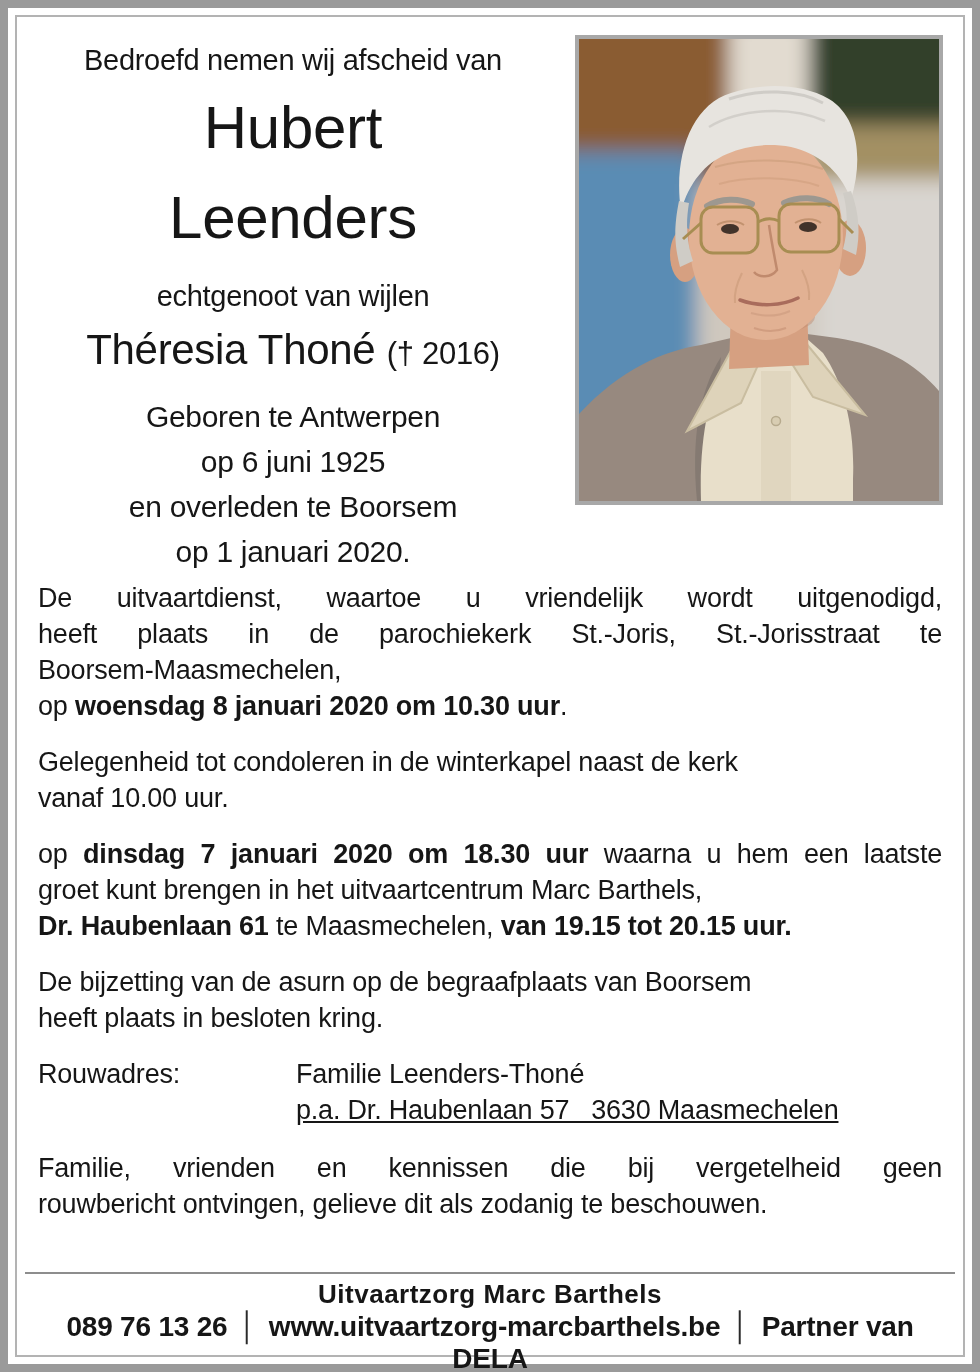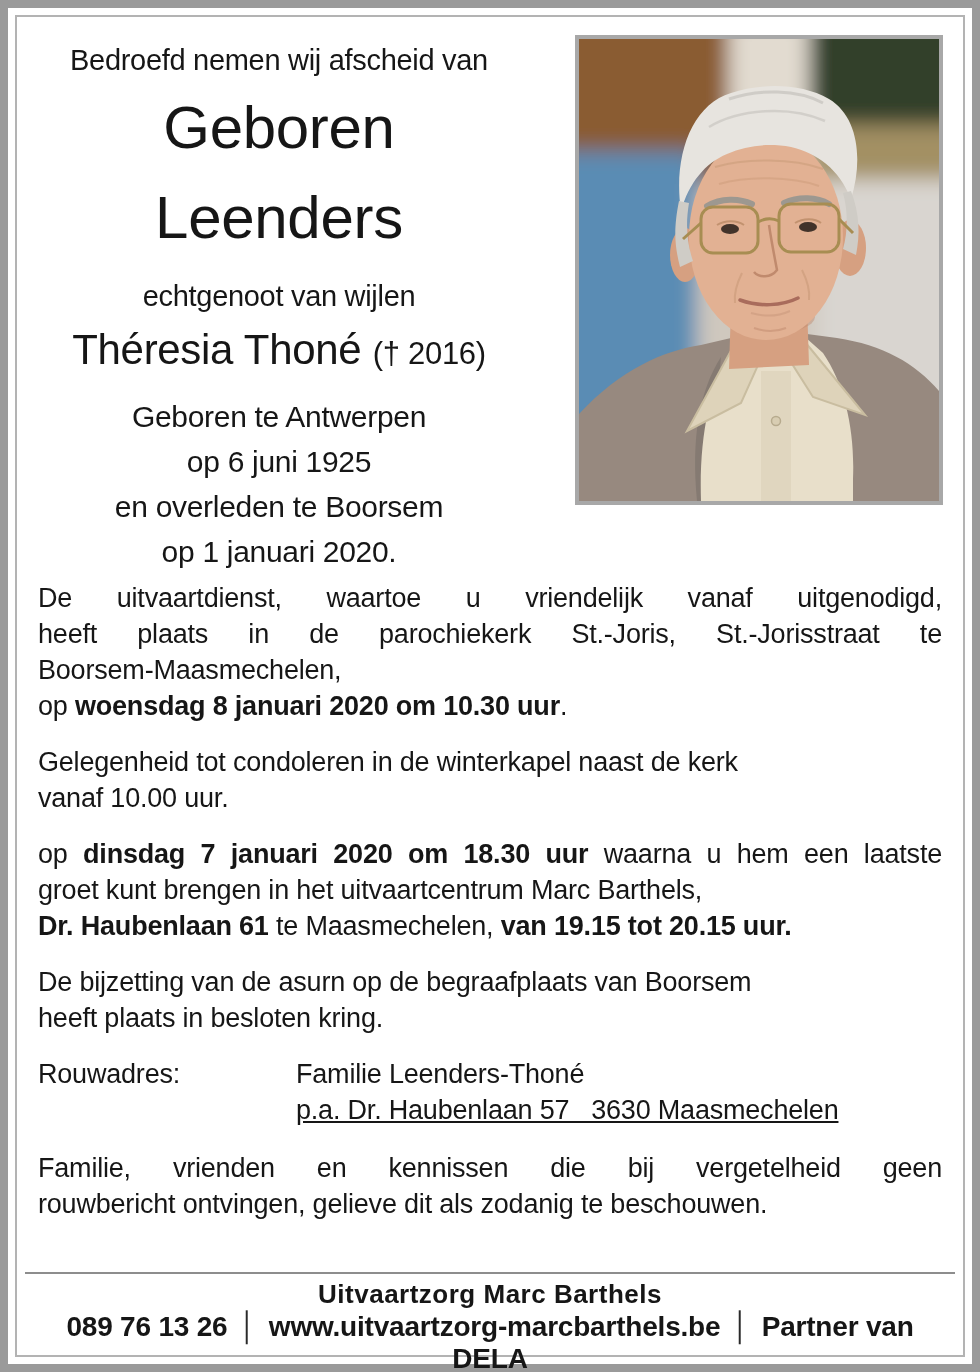--- a/index.html
+++ b/index.html
@@ -11,21 +11,21 @@
   
   .outer-frame{
     position:absolute;inset:0;border:8px solid #9a9a9a;box-sizing:border-box;
   }
   .inner-frame{
     position:absolute;inset:15px;border:2px solid #b3b3b3;box-sizing:border-box;
     background:#ffffff;
   }
   
   .header-col{
-    position:absolute;left:38px;top:40px;width:482px;text-align:center;
+    position:absolute;left:52px;top:40px;width:482px;text-align:center;
     letter-spacing:-0.3px;
   }
   .intro{font-size:29px;line-height:40px;}
   .deceased-name{font-size:60px;line-height:84px;margin-top:6px;}
   .relation{font-size:29px;line-height:40px;margin-top:16px;}
   .spouse-line{font-size:42px;line-height:56px;margin-top:6px;white-space:nowrap;}
   .spouse-death{font-size:31px;}
   .life-line{font-size:30px;line-height:45px;}
   .life-block{margin-top:12px;}
   
@@ -58,21 +58,21 @@
   .footer-sep{display:inline-block;margin:0 12px;color:#2a2a2a;}
 </style>
 </head>
 <body>
 
 <div class="outer-frame"></div>
 <div class="inner-frame"></div>
 
 <div class="header-col">
   <div class="intro">Bedroefd nemen wij afscheid van</div>
-  <div class="deceased-name">Geboren</div>
+  <div class="deceased-name">Hubert</div>
   <div class="deceased-name">Leenders</div>
   <div class="relation">echtgenoot van wijlen</div>
   <div class="spouse-line"><span>Théresia Thoné</span> <span class="spouse-death">(† 2016)</span></div>
   <div class="life-block">
     <div class="life-line">Geboren te Antwerpen</div>
     <div class="life-line">op 6 juni 1925</div>
     <div class="life-line">en overleden te Boorsem</div>
     <div class="life-line">op 1 januari 2020.</div>
   </div>
 </div>
@@ -146,21 +146,21 @@
 
     <path d="M 161,261 C 180,268 203,267 219,259" stroke="#a96c5c" stroke-width="3.5" fill="none" stroke-linecap="round"></path>
     <path d="M 172,274 C 186,278 200,277 211,272" stroke="#cf9c80" stroke-width="2" fill="none" opacity="0.7"></path>
     <path d="M 175,289 C 186,293 197,293 207,289" stroke="#c08a6d" stroke-width="2" fill="none" opacity="0.5"></path>
   </svg>
 </div>
 
 <div class="body-text">
 
   <div class="para">
-    <div class="jline">De uitvaartdienst, waartoe u vriendelijk vanaf uitgenodigd,</div>
+    <div class="jline">De uitvaartdienst, waartoe u vriendelijk wordt uitgenodigd,</div>
     <div class="jline">heeft plaats in de parochiekerk St.-Joris, St.-Jorisstraat te</div>
     <div class="lline">Boorsem-Maasmechelen,</div>
     <div class="lline"><span>op </span><span class="bold">woensdag 8 januari 2020 om 10.30 uur</span><span>.</span></div>
   </div>
 
   <div class="para">
     <div class="lline">Gelegenheid tot condoleren in de winterkapel naast de kerk</div>
     <div class="lline">vanaf 10.00 uur.</div>
   </div>
 

